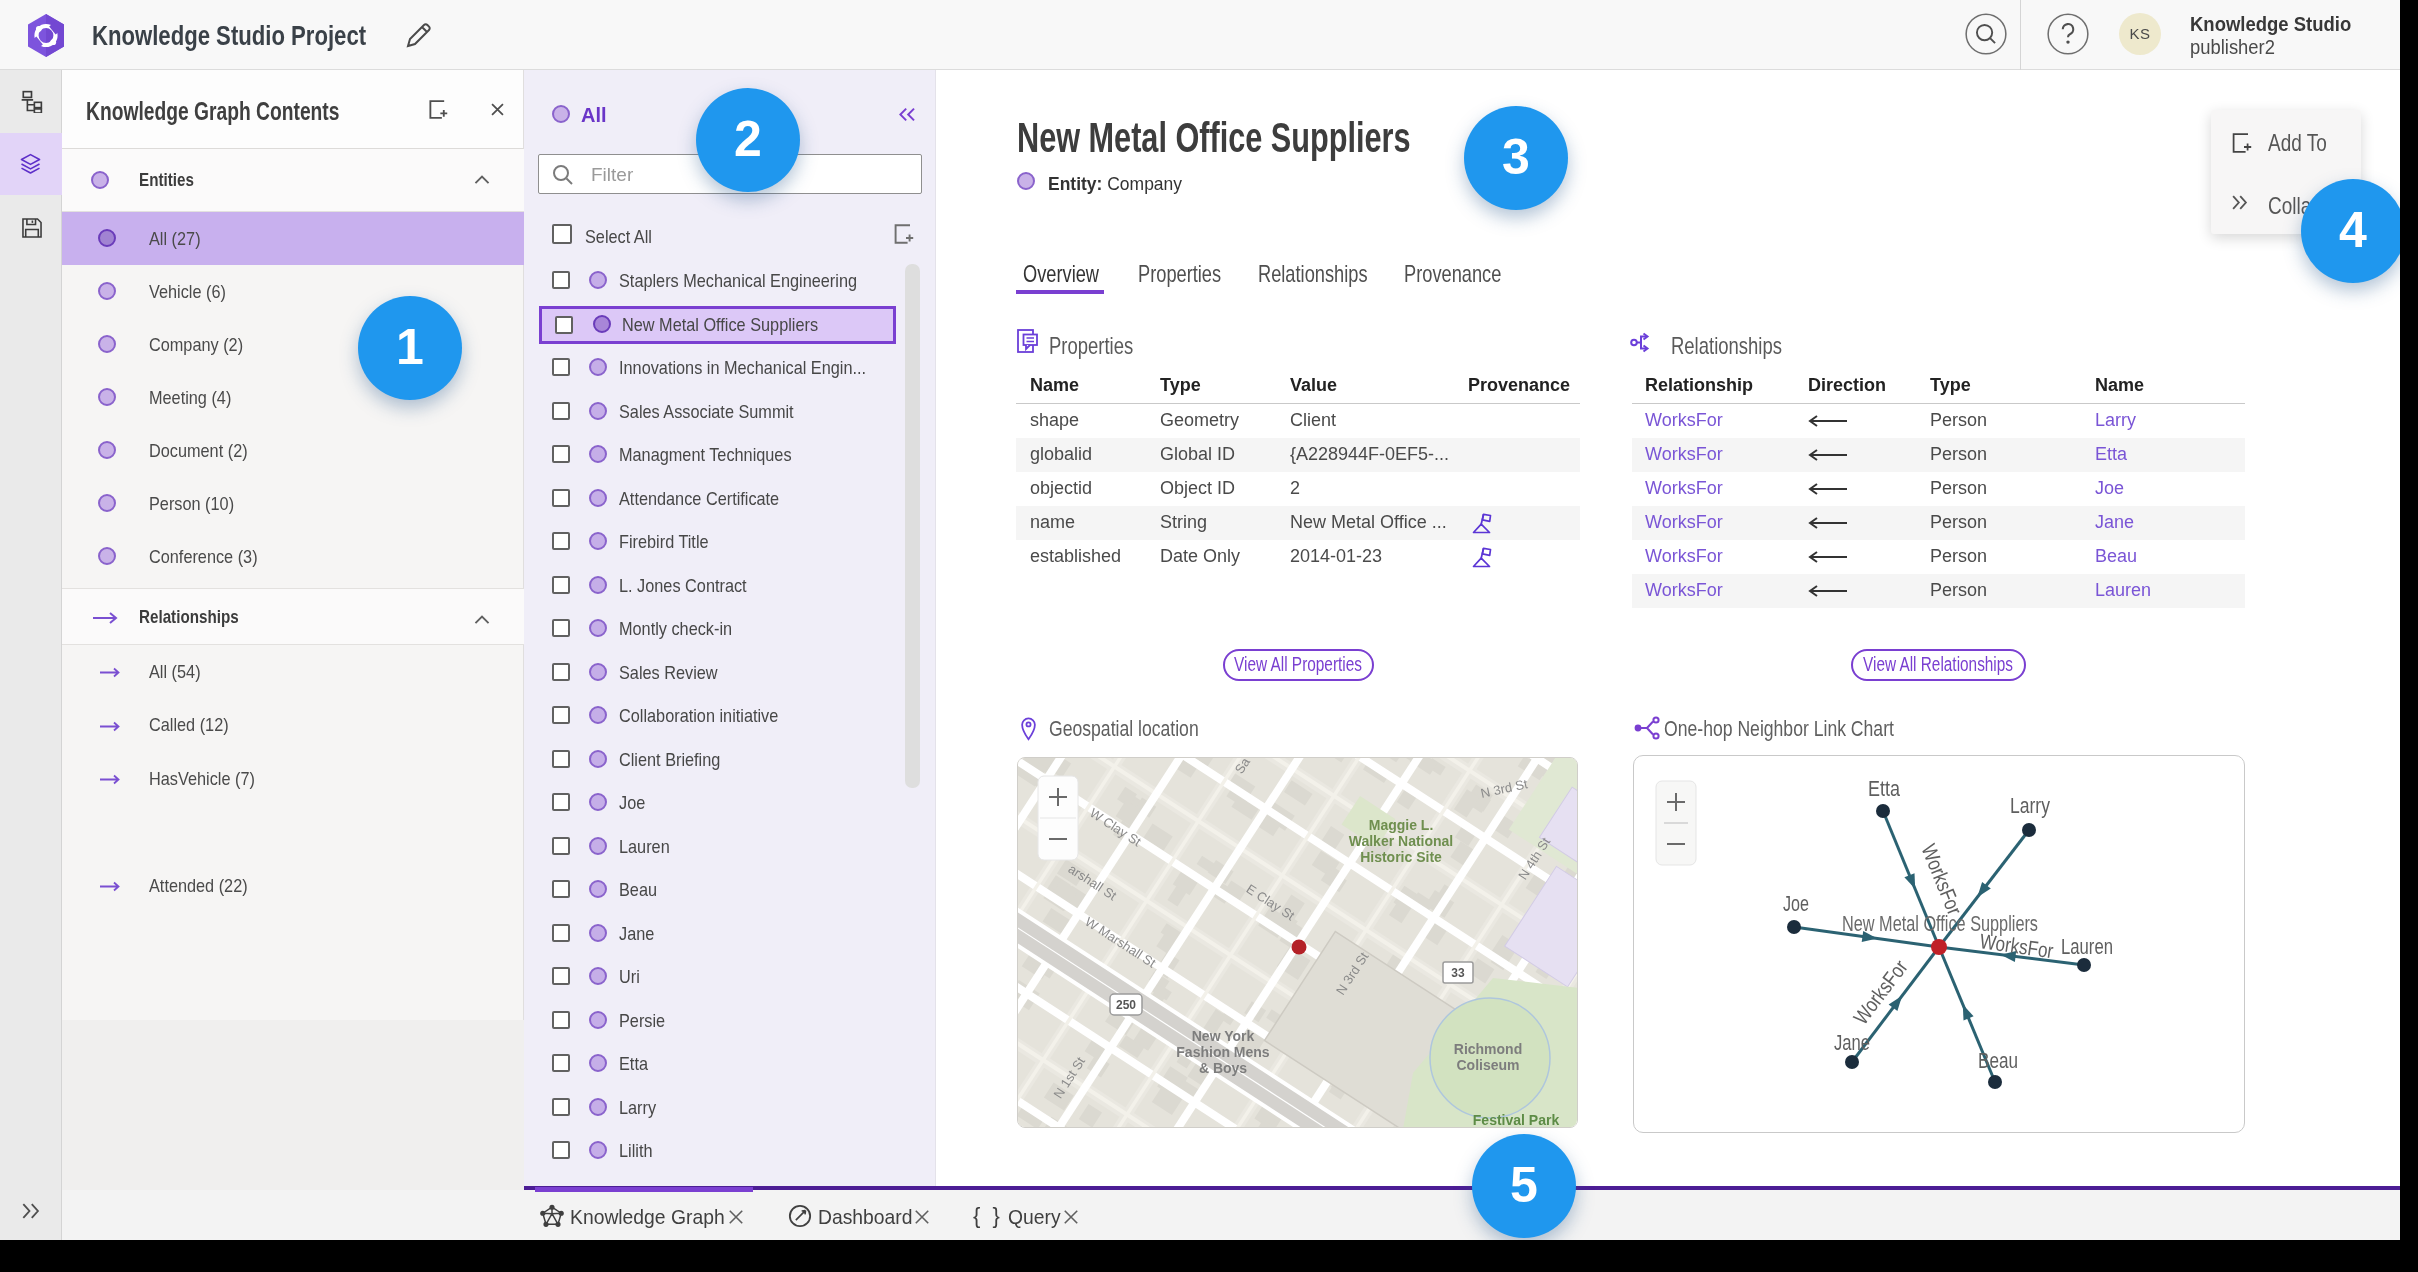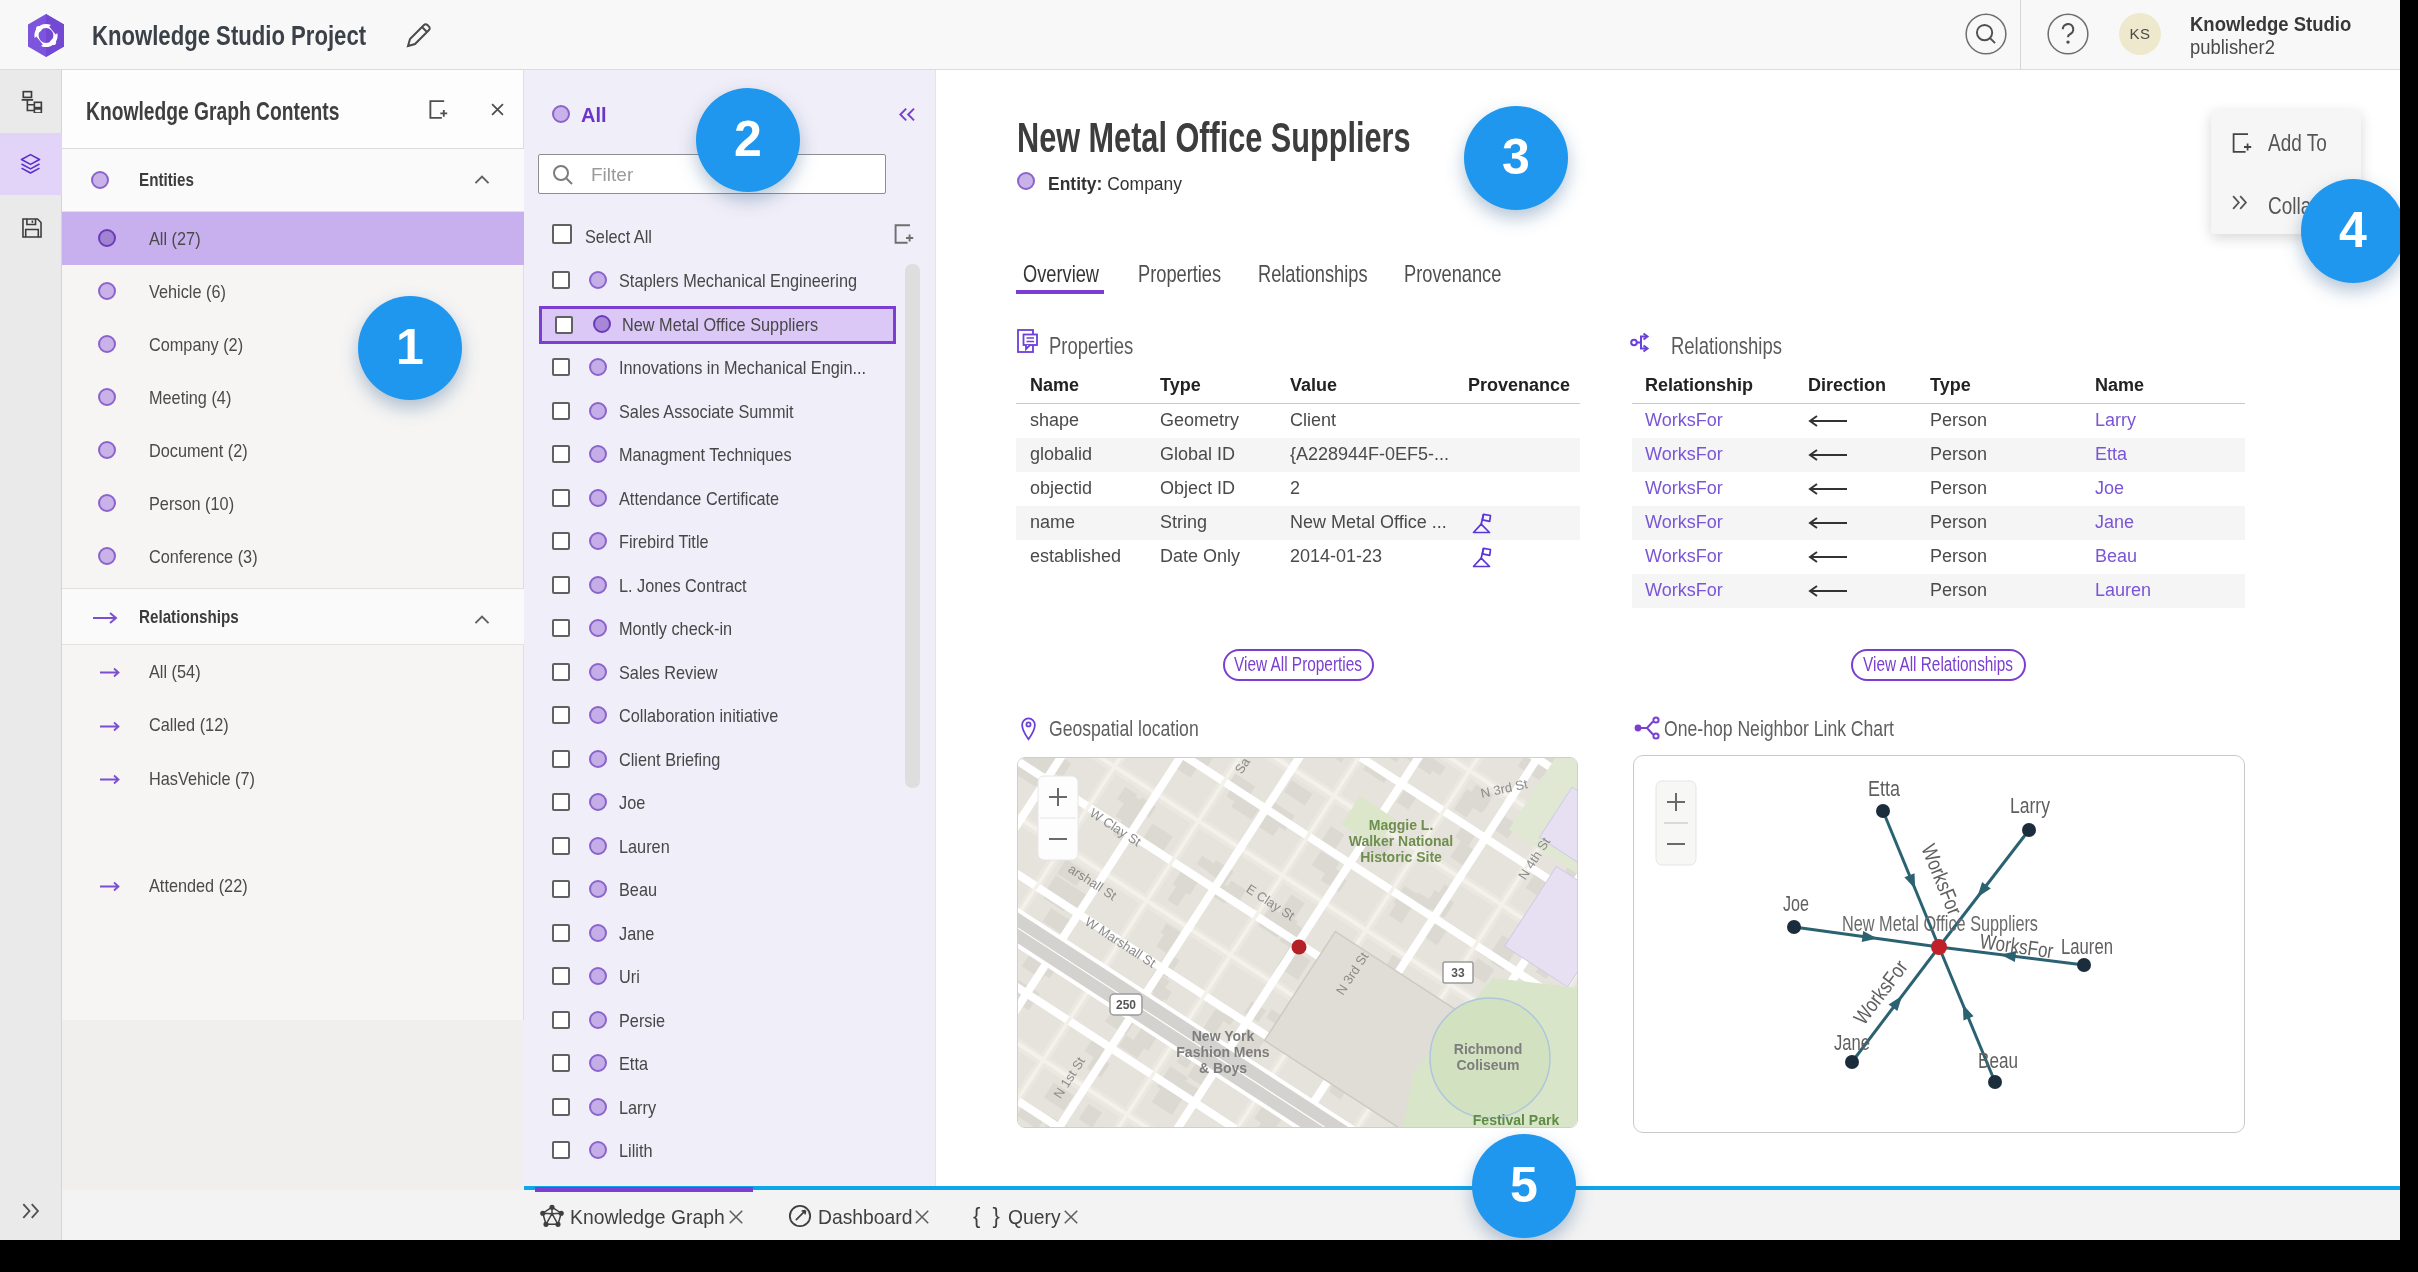--- a/index.html
+++ b/index.html
@@ -1,18 +1,18 @@
 <!DOCTYPE html>
 <html><head>
 <meta charset="utf-8">
 <style>
 * { margin:0; padding:0; box-sizing:border-box; }
 html,body { width:2418px; height:1272px; background:#000; overflow:hidden; }
 body { font-family:"Liberation Sans", sans-serif; }
-#stage { position:absolute; left:0; top:0; width:2400px; height:1240px; background:#0ea5e9; overflow:hidden; }
+#stage { position:absolute; left:0; top:0; width:2400px; height:1240px; background:#4c1d95; overflow:hidden; }
 .abs { position:absolute; }
 
 #hdr { position:absolute; left:0; top:0; width:2400px; height:70px; background:#f8f8f8; border-bottom:1px solid #dcdcdc; }
 #hdr .title { position:absolute; left:92px; top:20px; font-size:28px; font-weight:bold; color:#3a4148; transform:scaleX(0.79); transform-origin:0 0; white-space:nowrap;}
 
 #rail { position:absolute; left:0; top:70px; width:62px; height:1170px; background:#eaeaea; border-right:1px solid #d4d4d4; }
 #rail .sel { position:absolute; left:0; top:70px; width:62px; height:52px; background:#e2d4f8; }
 
 #p1 { position:absolute; left:62px; top:70px; width:462px; height:1170px; background:#f6f5f4; border-right:1px solid #e0dede; }
 #p1 .hd { position:absolute; left:0; top:0; width:100%; height:79px; background:#fdfdfd; border-bottom:1px solid #dddbd9;}
@@ -175,21 +175,21 @@
         <span class="txt">Attended (22)</span>
       </div>
       <div class="abs" style="left:0; top:950px; width:462px; height:220px; background:#f0efee;"></div>
   </div>
   <div id="p2">
     <span class="circ" style="left:28px; top:35px;"></span>
     <span class="abs" style="left:57px; top:34px; font-size:20px; font-weight:bold; color:#6a35c8;">All</span>
     <svg class="abs" style="left:375px; top:36px;" width="17" height="17" viewBox="0 0 26 22" fill="none" stroke="#7a3fd1" stroke-width="3">
         <path d="M11 2 L2 11 L11 20 M23 2 L14 11 L23 20"></path>
       </svg>
-    <div class="abs" style="left:14px; top:84px; width:348px; height:40px; background:#fff; border:1px solid #8f8f8f; border-radius:2px;">
+    <div class="abs" style="left:14px; top:84px; width:384px; height:40px; background:#fff; border:1px solid #8f8f8f; border-radius:2px;">
       <svg class="abs" style="left:13px; top:9px;" width="22" height="22" viewBox="0 0 22 22" fill="none" stroke="#7b7b7b" stroke-width="2">
           <circle cx="9" cy="9" r="7"></circle>
           <path d="M14.5 14.5 L20 20"></path>
         </svg>
       <span class="abs" style="left:52px; top:9px; font-size:19px; color:#9a9a9a;">Filter</span>
     </div>
     <div class="abs" style="left:28px; top:154px; width:20px; height:20px; border:2px solid #616161; border-radius:2px; background:#fff;"></div>
     <span class="abs" style="left:61px; top:156px; font-size:18.5px; color:#474747; transform:scaleX(0.88); transform-origin:0 0;">Select All</span>
     <svg class="abs" style="left:366px; top:152px;" width="24" height="24" viewBox="0 0 30 30" fill="none" stroke="#6f6f6f" stroke-width="2.4">
         <path d="M25 4 H7 V26 H22"></path>

